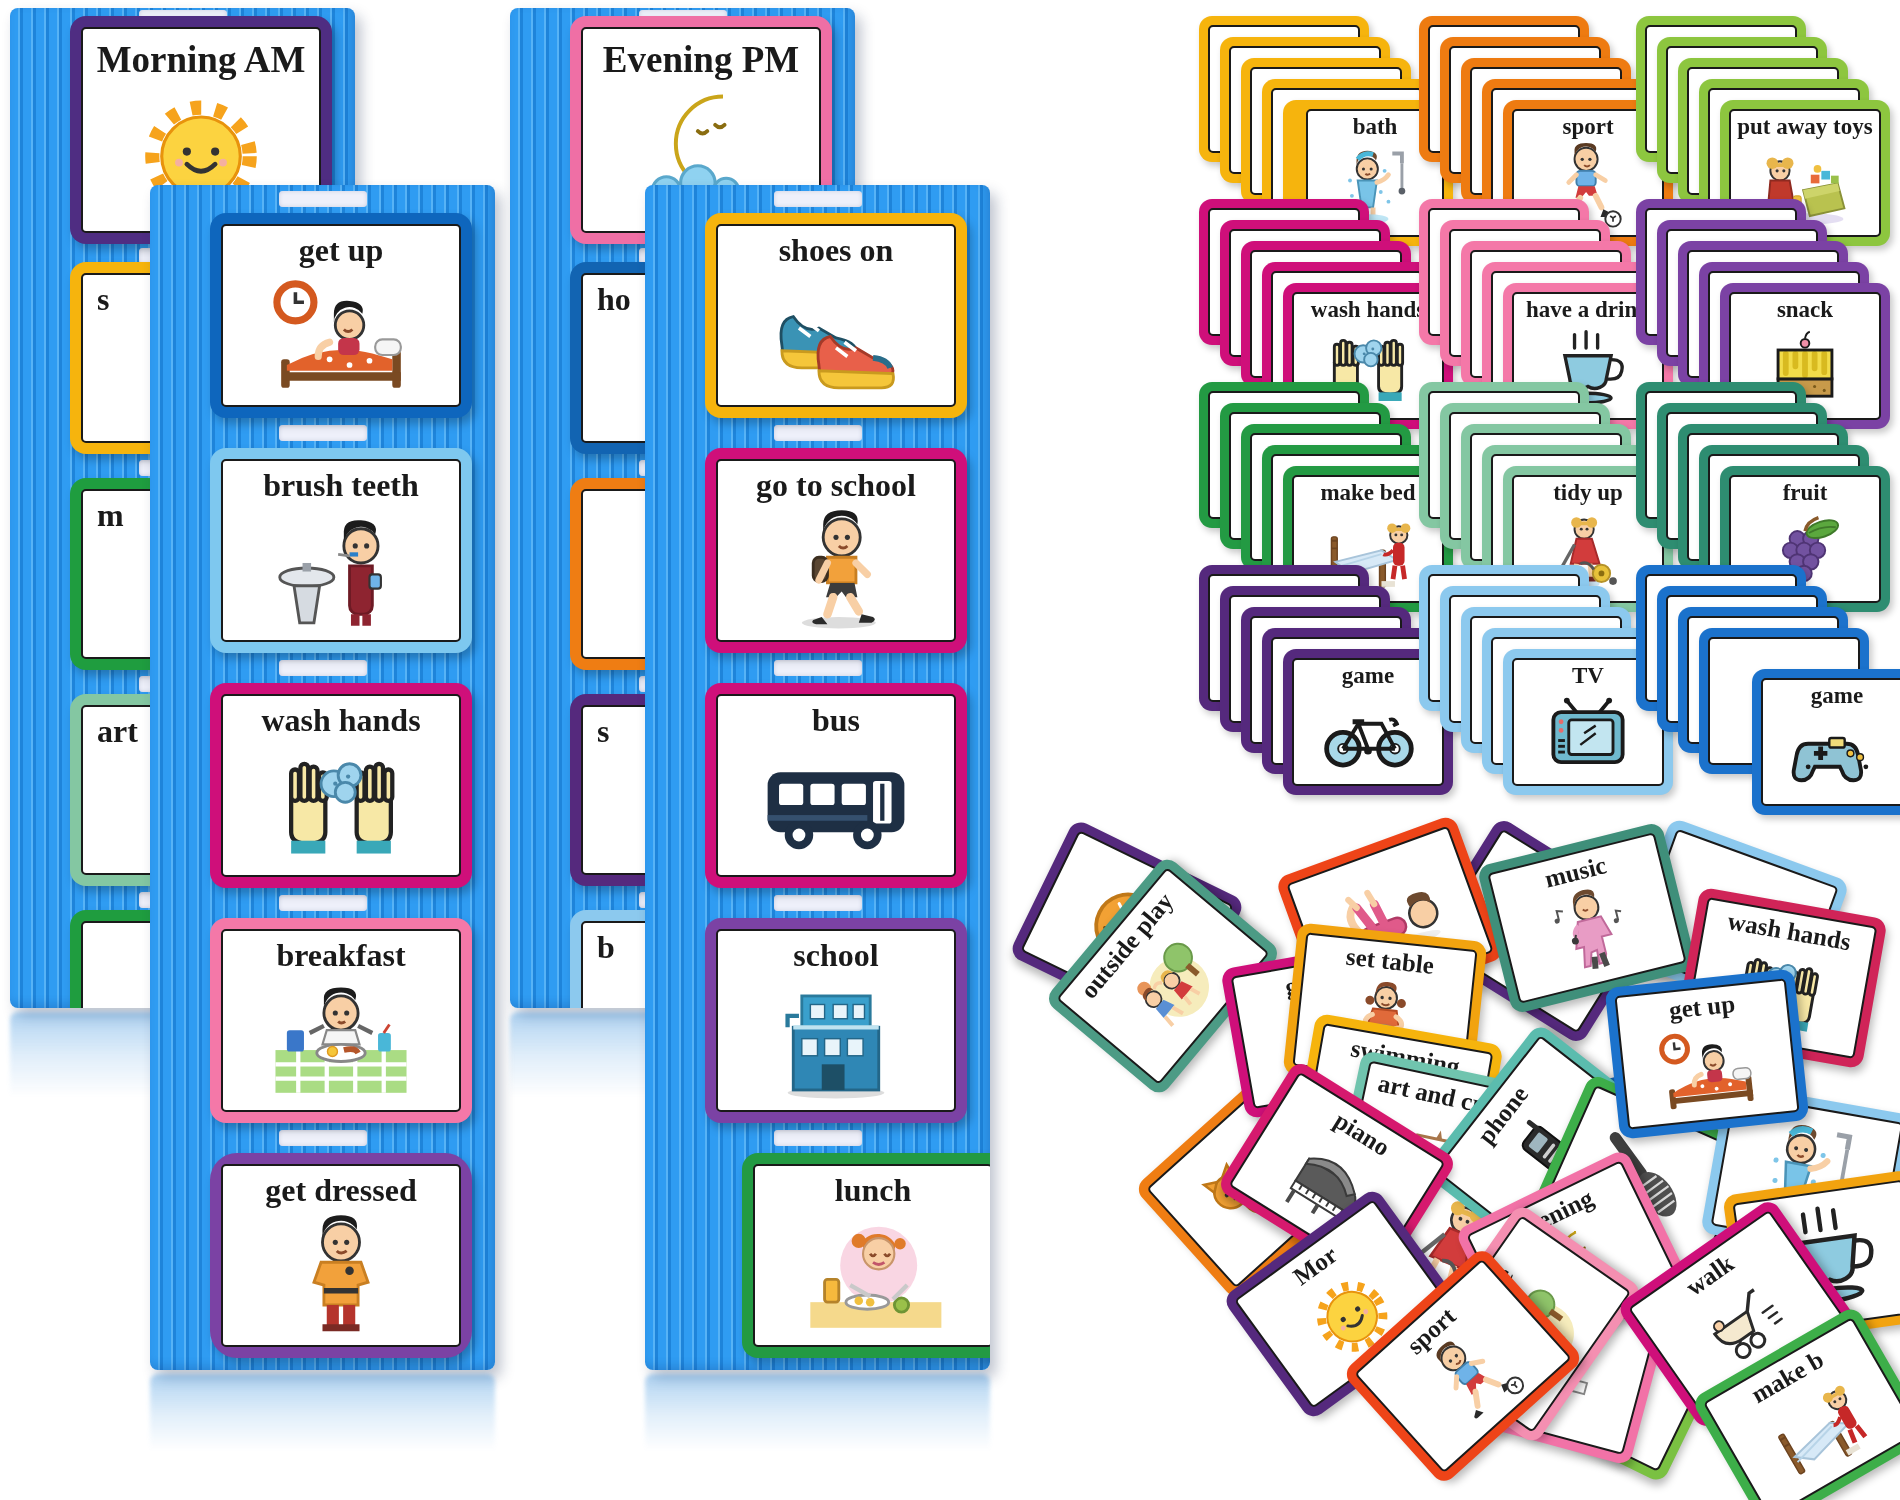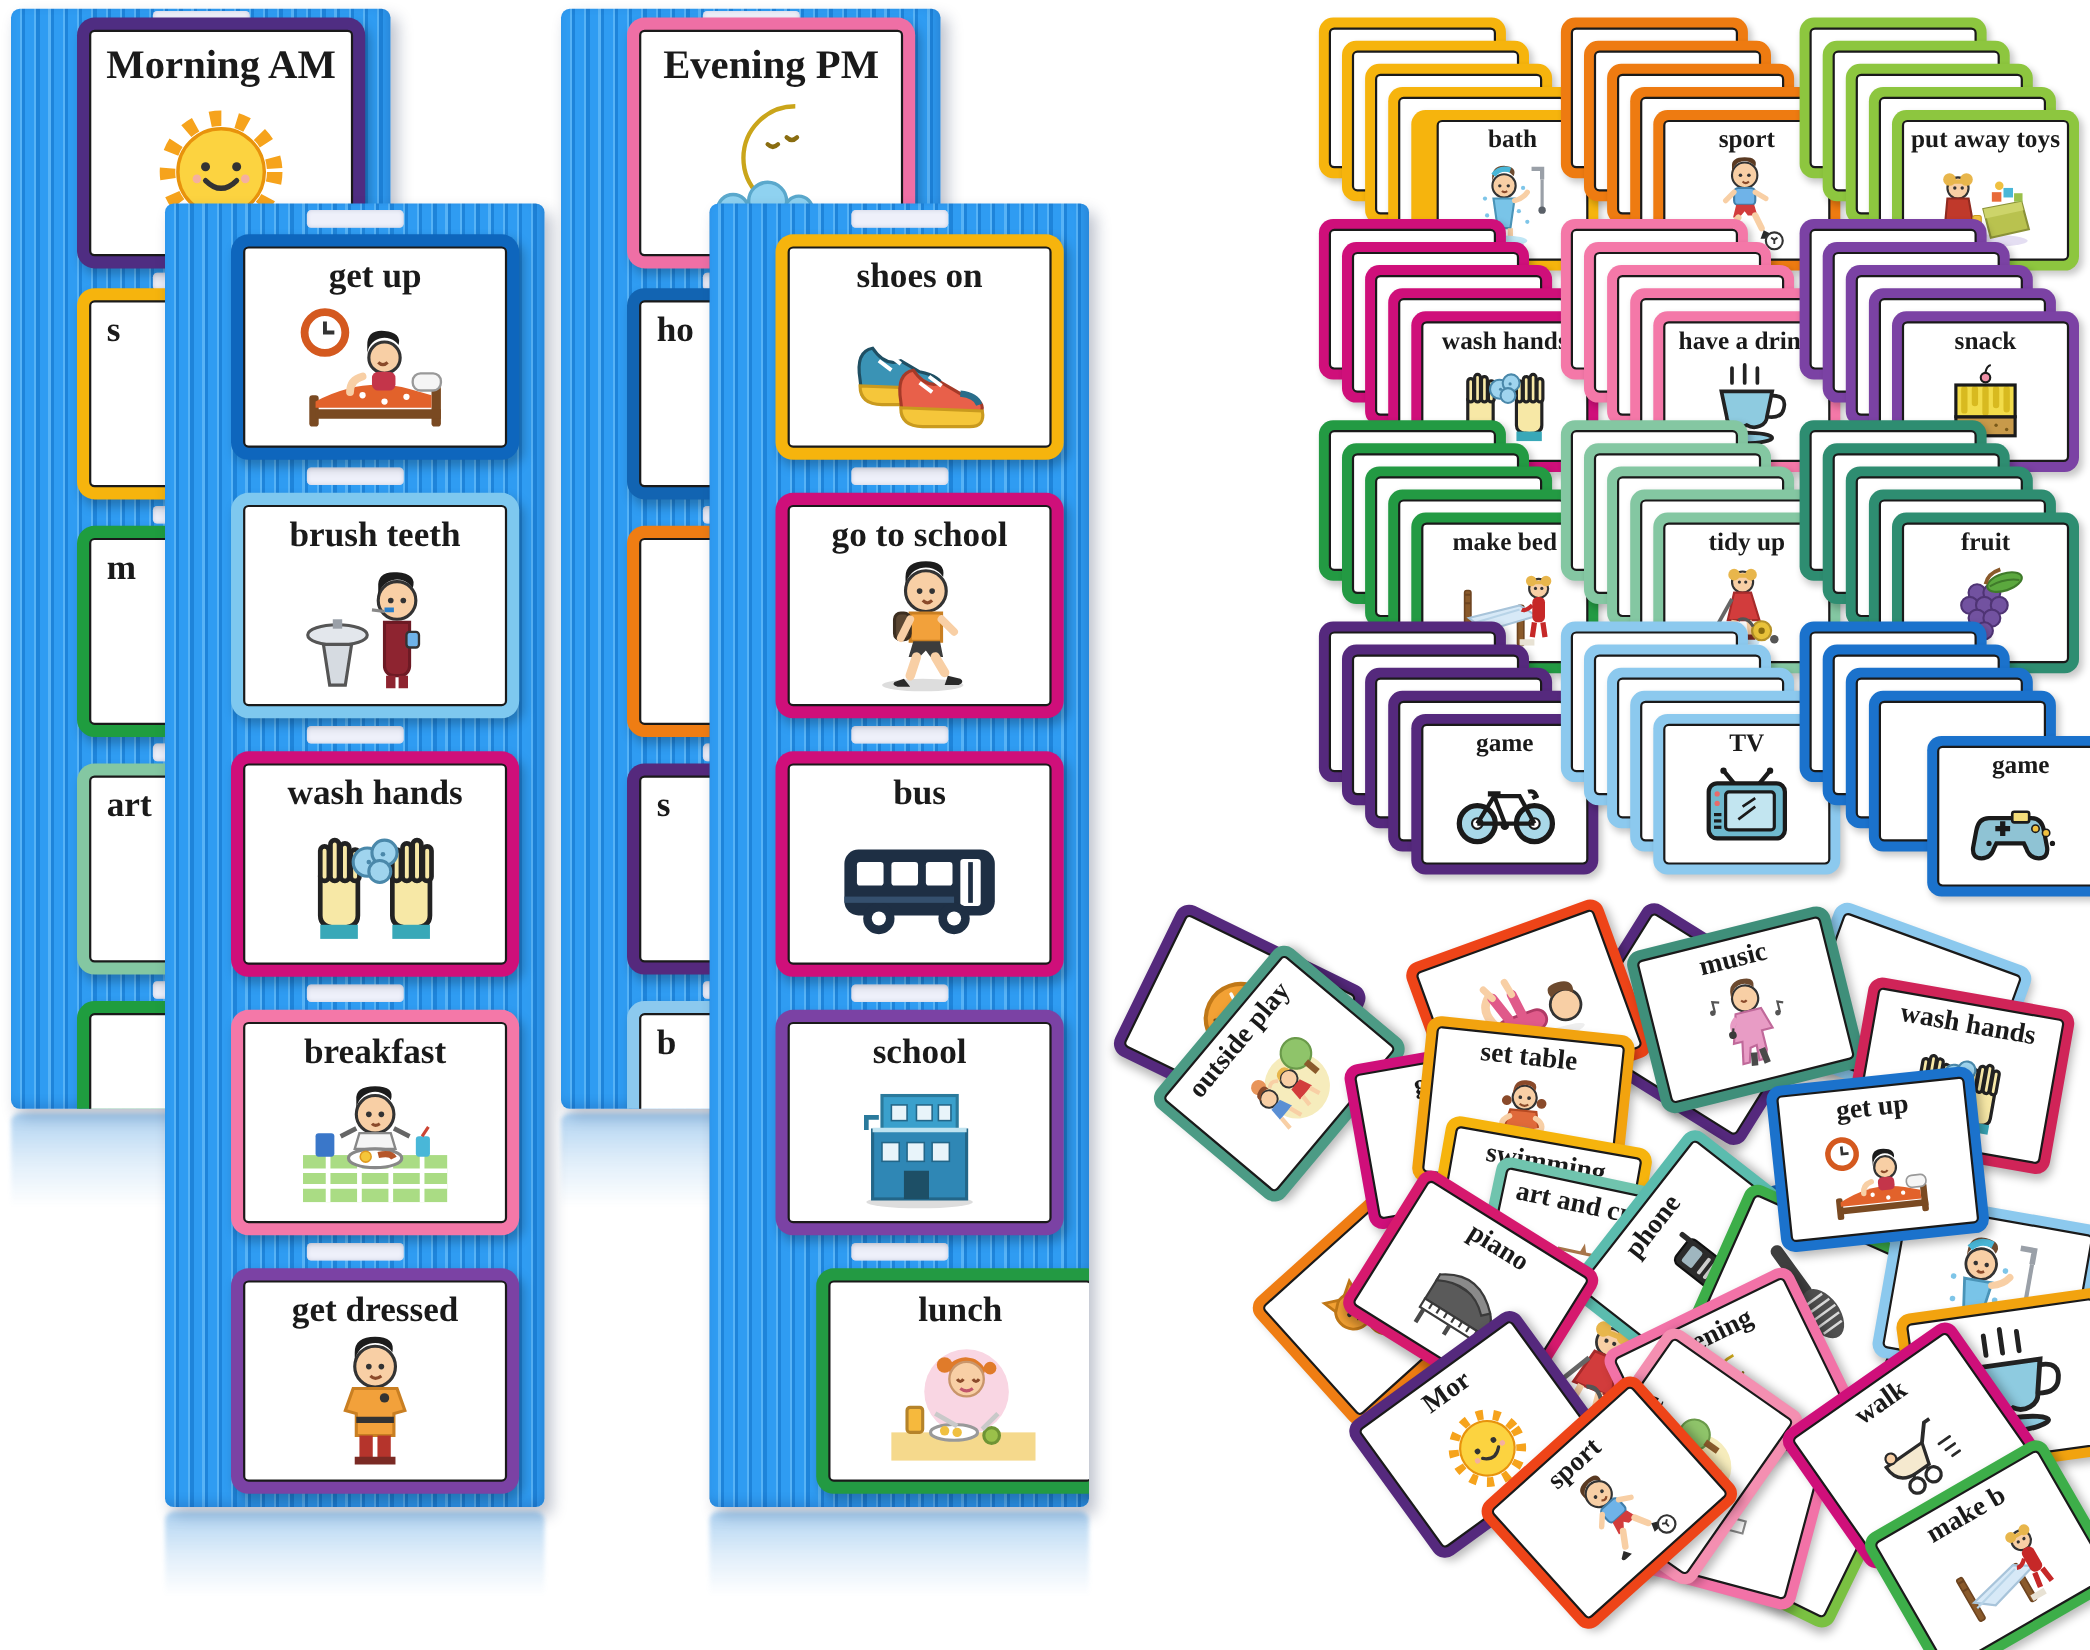--- a/index.html
+++ b/index.html
@@ -219,21 +219,21 @@
                 <ellipse cx="60" cy="54" rx="17" ry="6" fill="#fff" stroke="#888" stroke-width="2"></ellipse>
                 <circle cx="54" cy="53" r="3.5" fill="#f5c63a" stroke="#e09a20"></circle>
                 <path d="M62 52q8-2 10 2" stroke="#b5562a" stroke-width="4" fill="none"></path>
                 <rect x="22" y="38" width="12" height="15" rx="2" fill="#3a77c9"></rect>
                 <rect x="86" y="40" width="9" height="13" rx="2" fill="#49b7d8"></rect>
                 <path d="M90 40l4-6" stroke="#c43" stroke-width="2"></path>
               </svg>
             </div>
           </div>
         </div>
-        <div class="card" style="--bc: #7b42a4; left: 60px; top: 968px; width: 262px; height: 205px;">
+        <div class="card" style="--bc: #7b42a4; left: 60px; top: 968px; width: 262px; height: 205px; border-radius: 27px;">
           <div class="card-face">
             <div class="card-label">get dressed</div>
             <div class="card-art">
               <svg xmlns="http://www.w3.org/2000/svg" viewBox="0 0 120 90" preserveAspectRatio="xMidYMid meet">
                 <circle cx="60" cy="22" r="13" fill="#f8cfa5" stroke="#333" stroke-width="2"></circle>
                 <path d="M47 20a13 13 0 0 1 24-7q2-10-11-10t-13 10z" fill="#1c1c1c"></path>
                 <circle cx="56" cy="22" r="1.8" fill="#333"></circle>
                 <circle cx="64" cy="22" r="1.8" fill="#333"></circle>
                 <path d="M57 28q3 3 7 0" stroke="#8a4a2a" stroke-width="2" fill="none"></path>
                 <path d="M46 36h28l5 14-7 2v14H48V52l-7-2z" fill="#f2a13b" stroke="#c97f22" stroke-width="2"></path>

